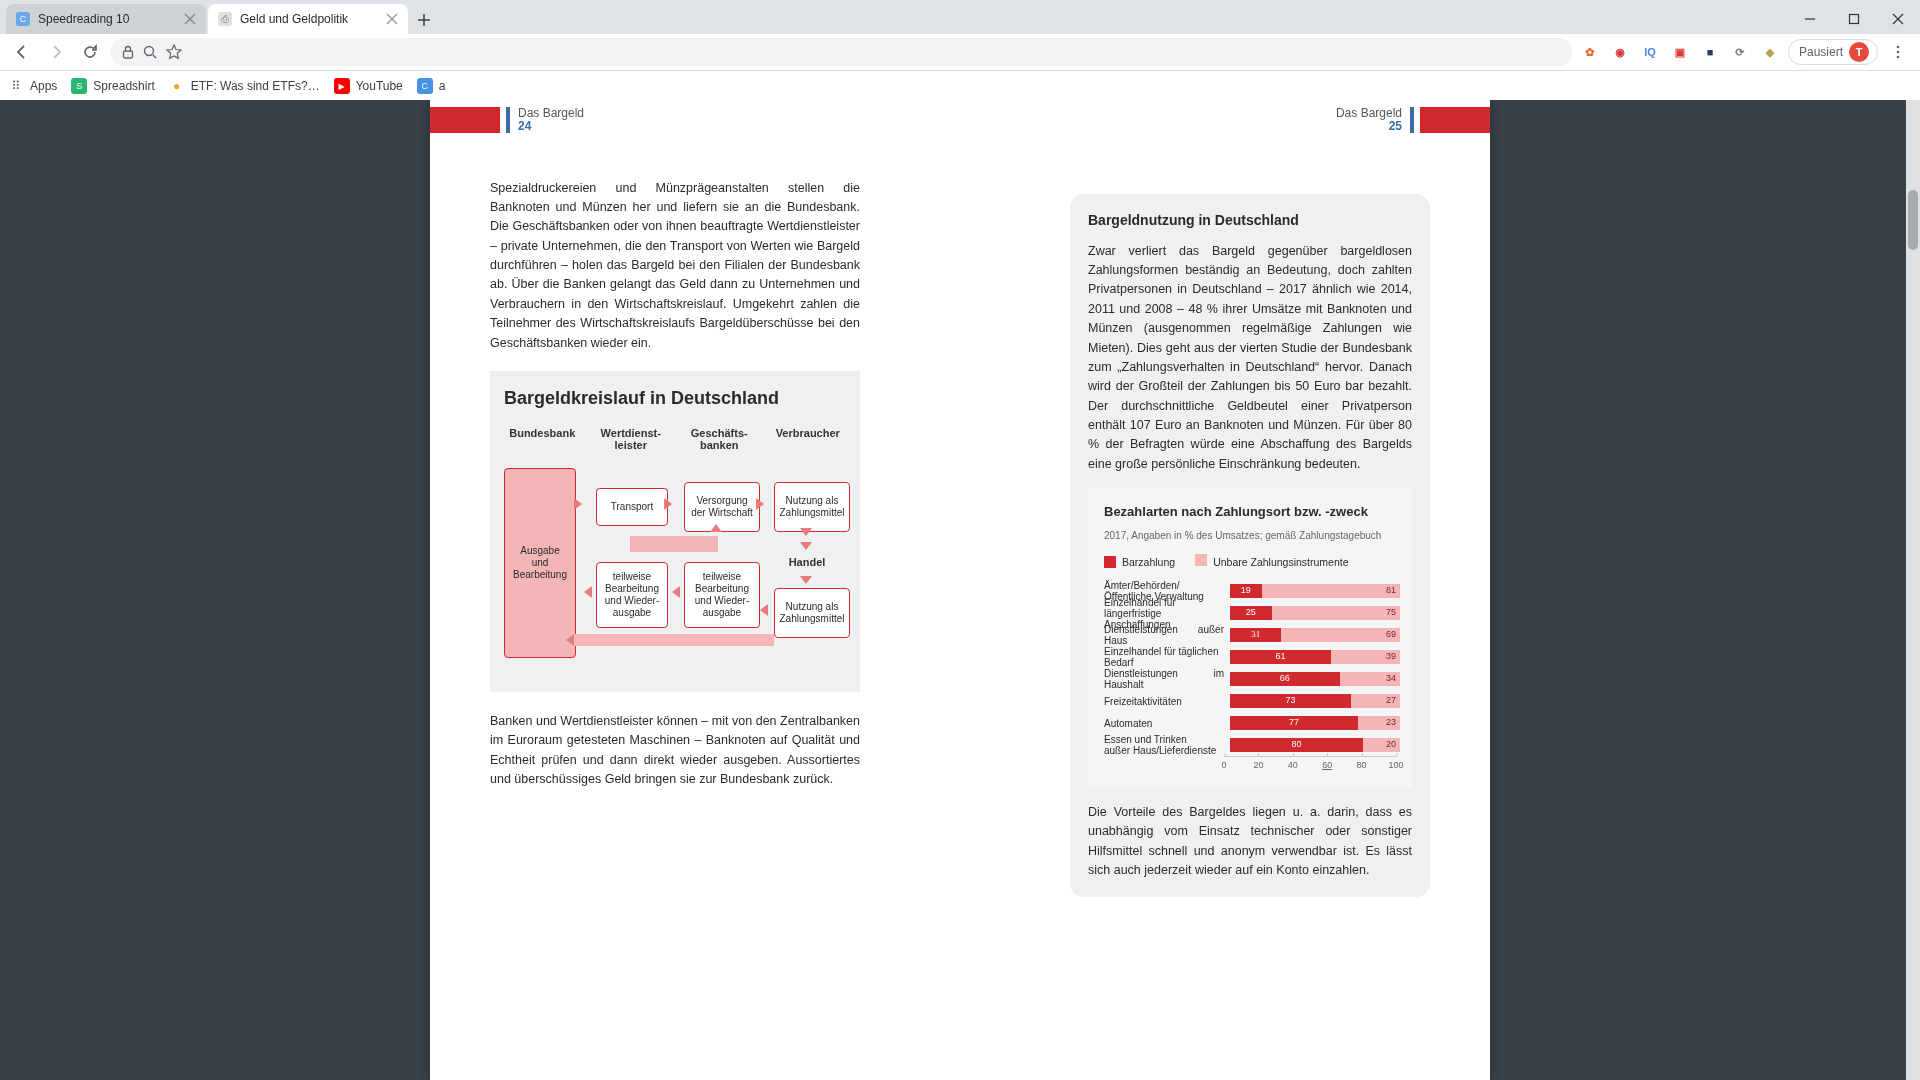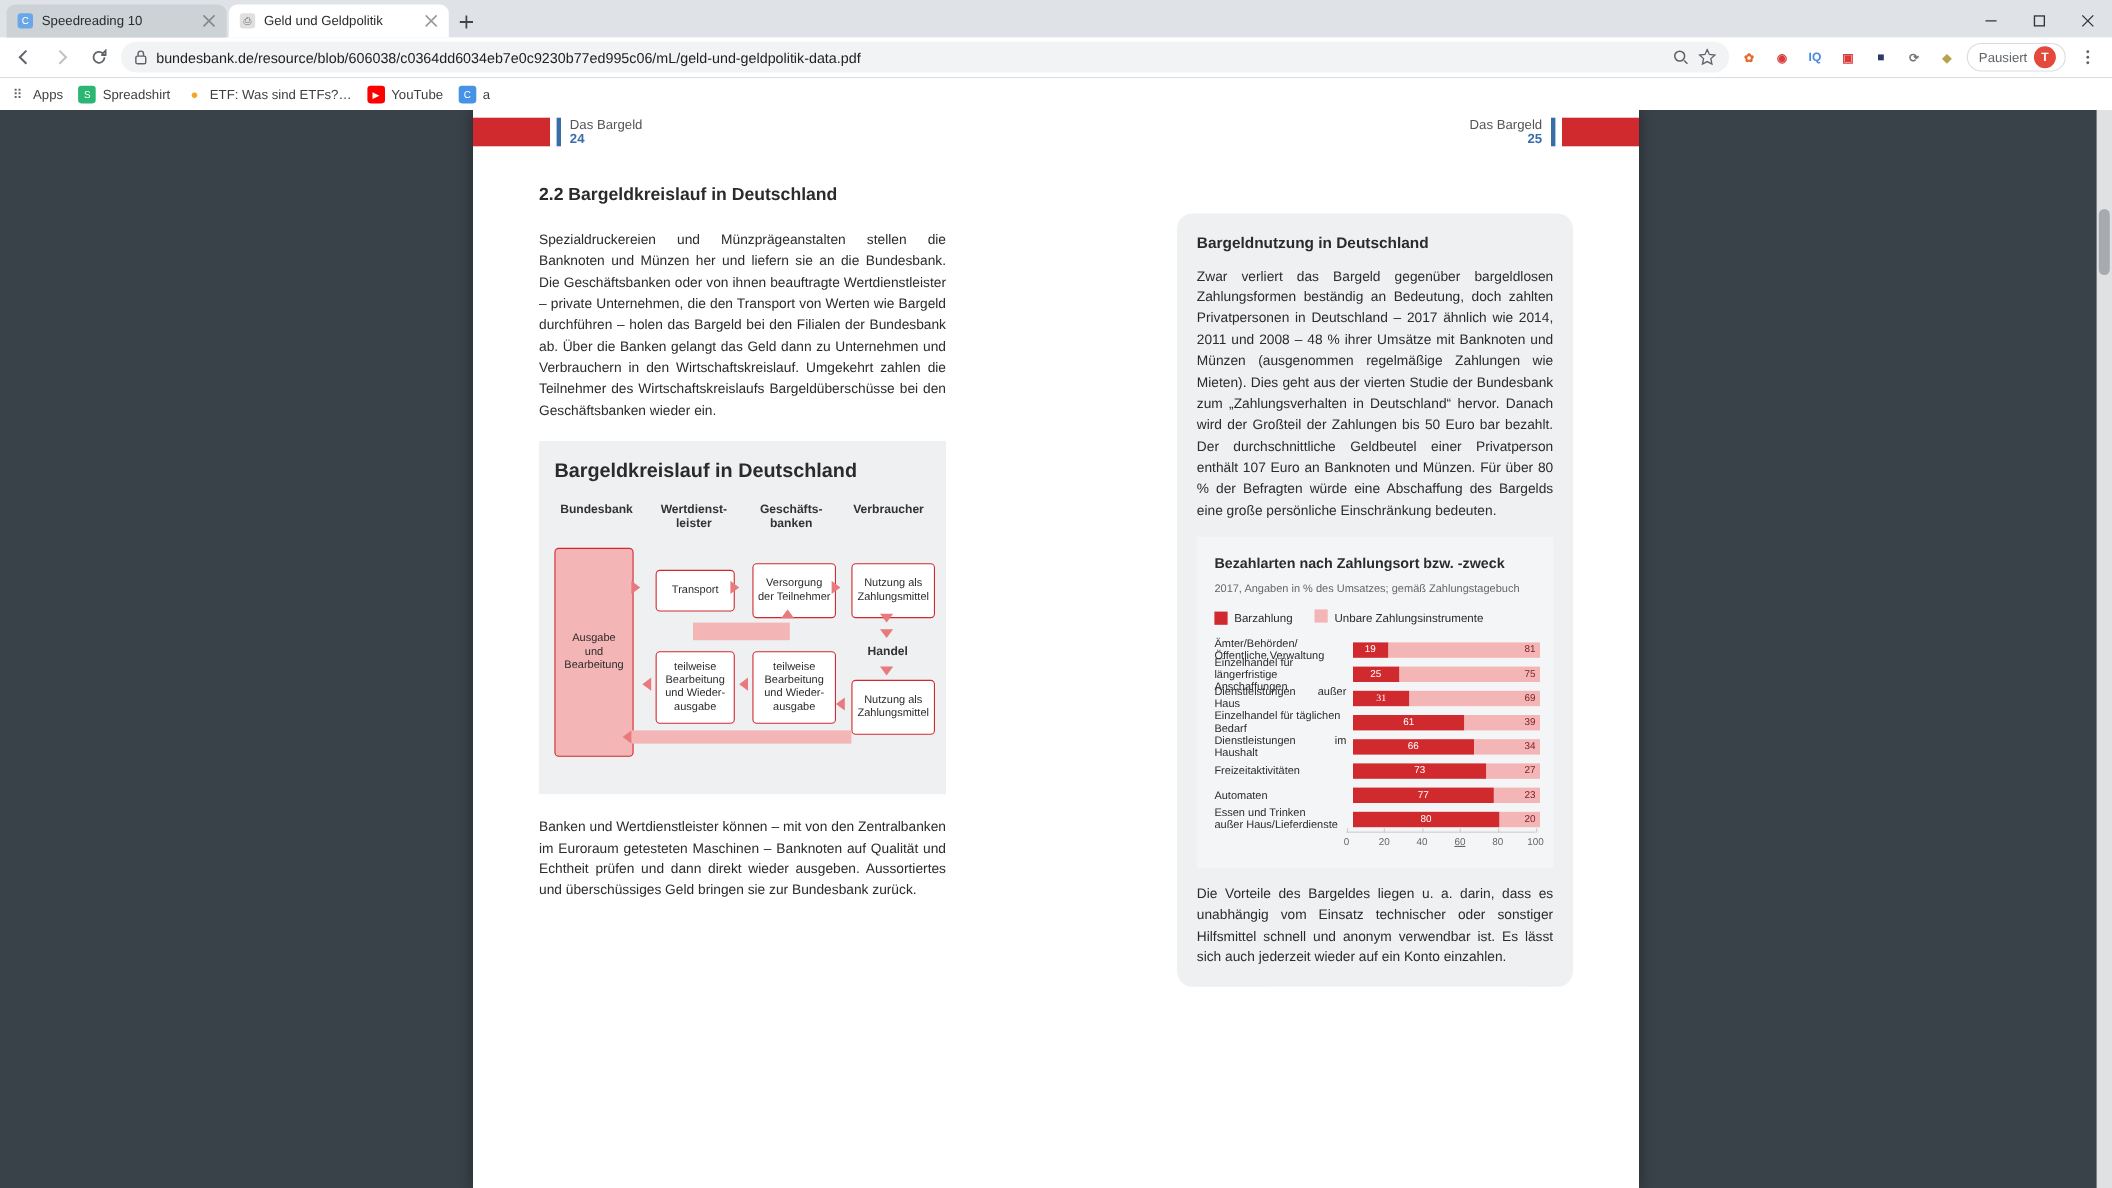--- a/index.html
+++ b/index.html
@@ -157,21 +157,20 @@
       <svg width="16" height="16" viewBox="0 0 16 16">
         <path d="M13 8a5 5 0 1 1-1.5-3.5L14 2v4h-4" stroke="#5f6368" stroke-width="1.6" fill="none"></path>
       </svg>
     </div>
 
   <div class="omnibox">
     <svg class="lock" width="12" height="14" viewBox="0 0 12 14">
         <rect x="1.5" y="6" width="9" height="7" rx="1.5" stroke="#5f6368" fill="none" stroke-width="1.3"></rect>
         <path d="M3.5 6V4a2.5 2.5 0 0 1 5 0v2" stroke="#5f6368" fill="none" stroke-width="1.3"></path>
       </svg>
-    <span class="url">bundesbank.de/resource/blob/606038/c0364dd6034eb7e0c9230b77ed995c06/mL/geld-und-geldpolitik-data.pdf</span>
     <svg width="16" height="16" viewBox="0 0 16 16">
         <circle cx="7" cy="7" r="4.5" stroke="#5f6368" fill="none" stroke-width="1.4"></circle>
         <path d="M11 11l3 3" stroke="#5f6368" stroke-width="1.4"></path>
       </svg>
     <svg width="16" height="16" viewBox="0 0 16 16">
         <path d="M8 1l2 4.5 5 .5-3.7 3.3 1 5L8 12l-4.3 2.3 1-5L1 6l5-.5z" stroke="#5f6368" fill="none" stroke-width="1.2"></path>
       </svg>
   </div>
 
   <div class="ext-row">
@@ -228,42 +227,41 @@
         <div class="page-header">
           <div class="hdr-red"></div>
           <div class="hdr-blue"></div>
           <div class="hdr-text">
             <div class="chap">Das Bargeld</div>
             <div class="pg">24</div>
           </div>
         </div>
 
         <div class="content" style="max-width:370px">
-          <h2 class="sec">2.2 Bargeldkreislauf in Deutschland</h2>
           <p>Spezialdruckereien und Münzprägeanstalten stellen die Banknoten und Münzen her und liefern sie an die Bundesbank. Die Geschäftsbanken oder von ihnen beauftragte Wertdienstleister – private Unternehmen, die den Transport von Werten wie Bargeld durchführen – holen das Bargeld bei den Filialen der Bundesbank ab. Über die Banken gelangt das Geld dann zu Unternehmen und Verbrauchern in den Wirtschaftskreislauf. Umgekehrt zahlen die Teilnehmer des Wirtschaftskreislaufs Bargeldüberschüsse bei den Geschäftsbanken wieder ein.</p>
 
           <div class="diagram">
             <h3>Bargeldkreislauf in Deutschland</h3>
             <div class="diag-top">
               <div class="dlabel">Bundesbank</div>
               <div class="dlabel" style="white-space:pre-line">Wertdienst-
 leister</div>
               <div class="dlabel" style="white-space:pre-line">Geschäfts-
 banken</div>
               <div class="dlabel">Verbraucher</div>
             </div>
             <div class="diag-body">
 
               <div class="dbox filled" style="left:0;top:10px;width:62px;height:180px;white-space:pre-line">Ausgabe
 und
 Bearbeitung</div>
 
               <div class="dbox" style="left:92px;top:30px;width:62px;height:28px">Transport</div>
               <div class="dbox" style="left:180px;top:24px;width:66px;height:40px;white-space:pre-line">Versorgung
-der Teilnehmer</div>
+der Wirtschaft</div>
               <div class="dbox" style="left:270px;top:24px;width:66px;height:40px;white-space:pre-line">Nutzung als
 Zahlungsmittel</div>
 
               <div class="tri r" style="left:70px;top:40px"></div>
               <div class="tri r" style="left:160px;top:40px"></div>
               <div class="tri r" style="left:252px;top:40px"></div>
 
               <div style="position:absolute;left:126px;top:78px;width:88px;height:16px;background:var(--red-light)"></div>
               <div class="tri u" style="left:206px;top:66px"></div>
 

